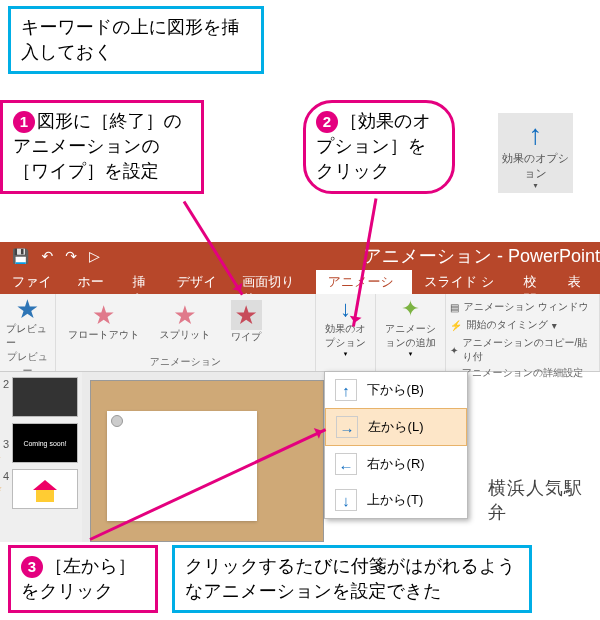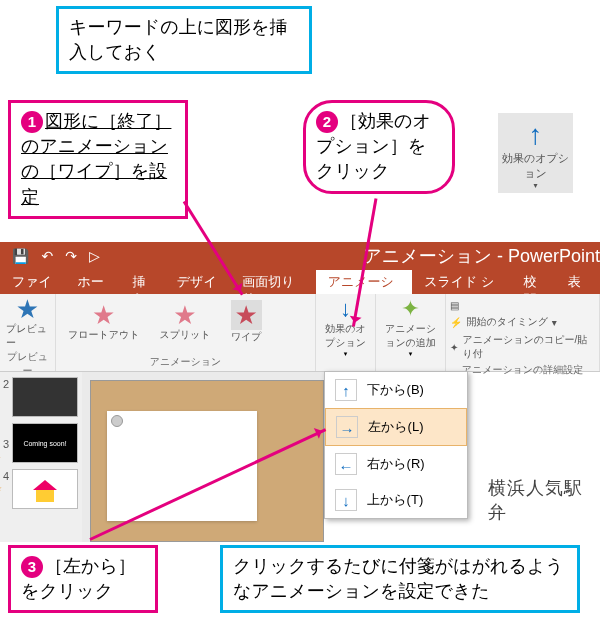--- a/index.html
+++ b/index.html
@@ -1,20 +1,20 @@
 <!DOCTYPE html>
 <html><head>
 <meta charset="utf-8">
 <style>
   * { box-sizing: border-box; margin: 0; padding: 0; }
   body { font-family: "Meiryo", "Yu Gothic", sans-serif; width: 600px; height: 620px; position: relative; background: #fff; overflow: hidden; }
 
   
   .callout { position: absolute; border: 3px solid; padding: 6px 10px; font-size: 18px; line-height: 1.4; background: #fff; }
-  .cyan { border-color: #00aee6; color: #000; margin-left: 48px; }
+  .cyan { border-color: #00aee6; color: #000; }
   .magenta { border-color: #e4007f; color: #000; }
   .num { display: inline-block; width: 22px; height: 22px; border-radius: 50%; background: #e4007f; color: #fff; font-weight: bold; text-align: center; line-height: 22px; font-size: 15px; margin-right: 2px; }
 
   
   .effopt-big { position: absolute; top: 113px; left: 498px; width: 75px; height: 80px; background: #e6e6e6; text-align: center; padding-top: 6px; font-size: 11px; color: #555; }
   .effopt-big .arr { font-size: 28px; color: #0f6cbf; }
   .effopt-big .dd { font-size: 8px; }
 
   
   .pp { position: absolute; top: 242px; left: 0; width: 600px; height: 300px; }
@@ -78,21 +78,21 @@
   .house .roof{width:0;height:0;border-left:12px solid transparent;border-right:12px solid transparent;border-bottom:10px solid #e06;}
   .house .body{width:18px;height:12px;background:#fc3;margin:0 auto;}
 </style>
 </head>
 <body>
 
 <div class="callout cyan" style="top:6px; left:8px; width:256px;">
   <span>キーワードの上に図形を挿入しておく</span>
 </div>
 
-<div class="callout magenta" style="top:100px; left:8px; width:180px;text-decoration:underline;">
+<div class="callout magenta" style="top:100px; left:0; width:204px;">
   <span class="num">1</span><span>図形に［終了］のアニメーションの［ワイプ］を設定</span>
 </div>
 
 <div class="callout magenta" style="top:100px; left:303px; width:152px;border-radius:29px;">
   <span class="num">2</span><span>［効果のオプション］をクリック</span>
 </div>
 
 <div class="effopt-big">
   <div class="arr">↑</div>
   <div>効果のオプション</div>
@@ -140,20 +140,21 @@
       <div class="dd">▾</div>
     </div>
     <div class="grp addanim">
       <div class="starg">✦</div>
       <div style="font-size:10px;color:#555;text-align:center">アニメーションの追加</div>
       <div class="dd" style="font-size:7px;text-align:center">▾</div>
     </div>
     <div class="grp detail">
       <div class="row">
           <span>▤</span>
+          <span>アニメーション ウィンドウ</span>
         </div>
       <div class="row"><span>⚡</span><span>開始のタイミング</span> ▾</div>
       <div class="row">
           <span>✦</span>
           <span>アニメーションのコピー/貼り付</span>
         </div>
       <div class="lbl">アニメーションの詳細設定</div>
     </div>
   </div>
 </div>

